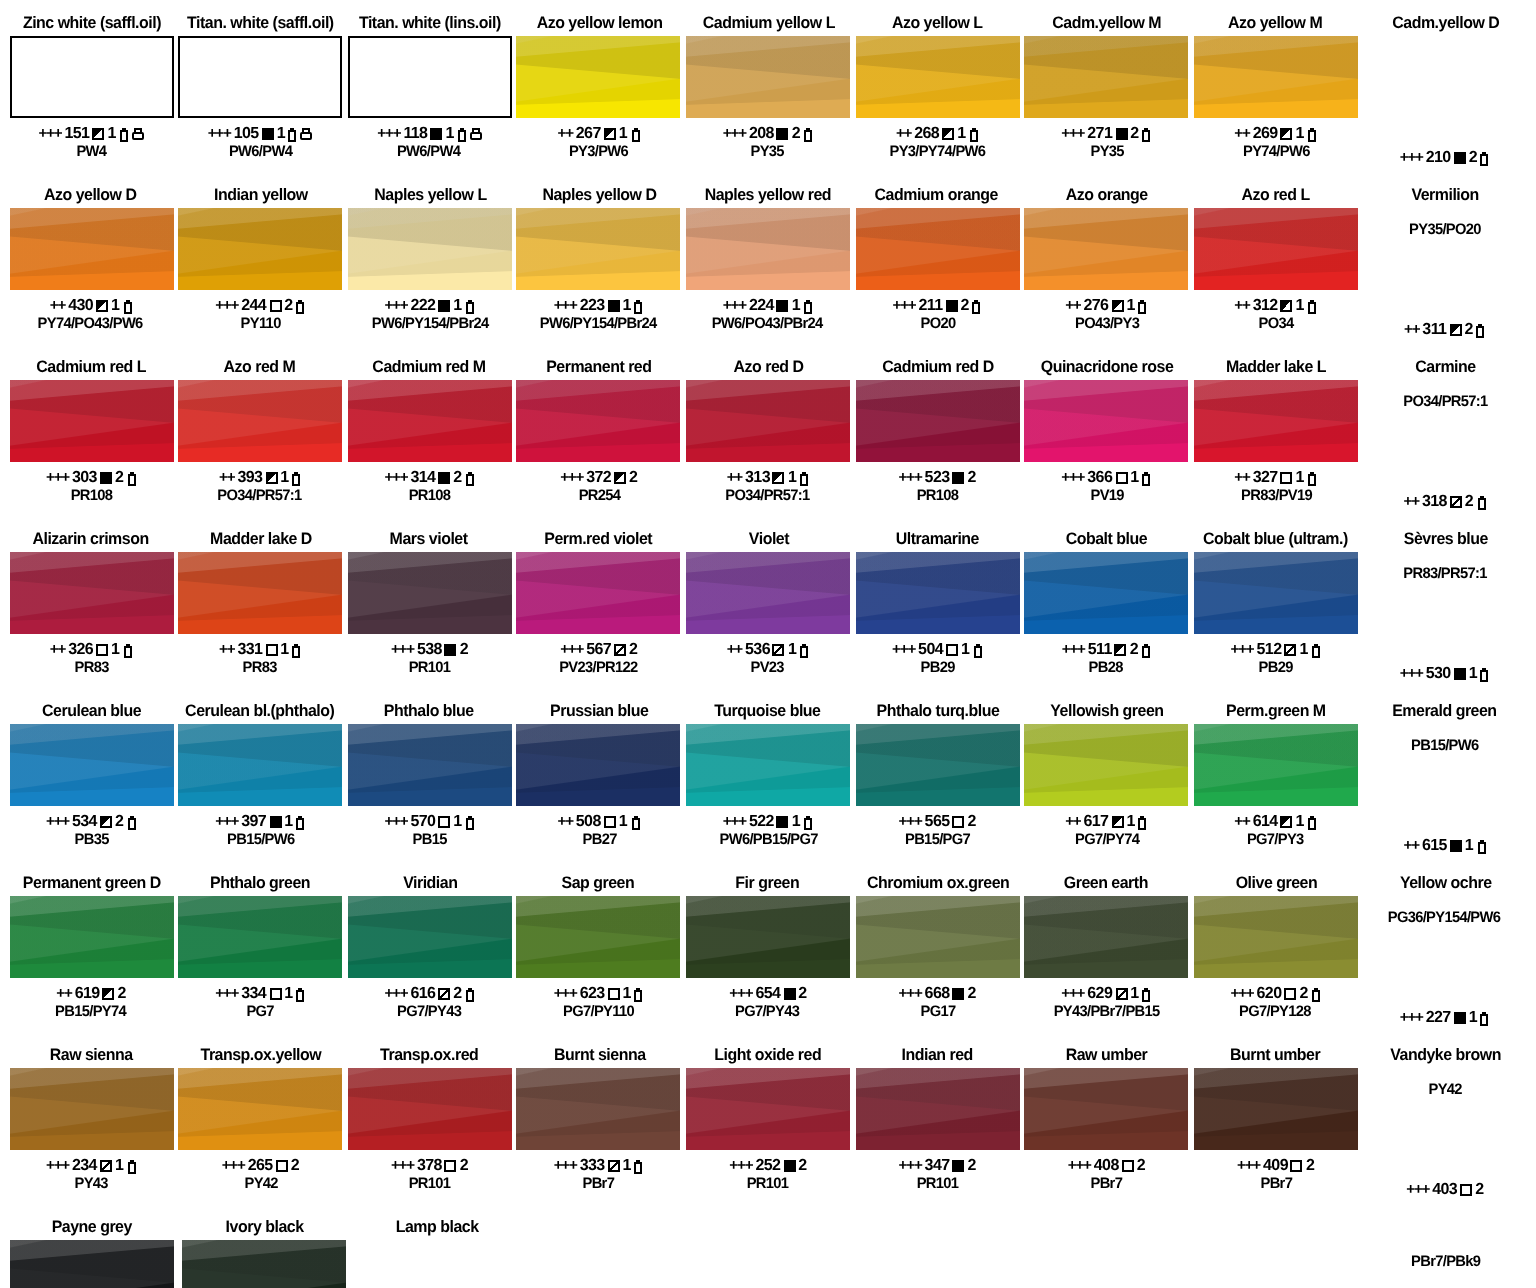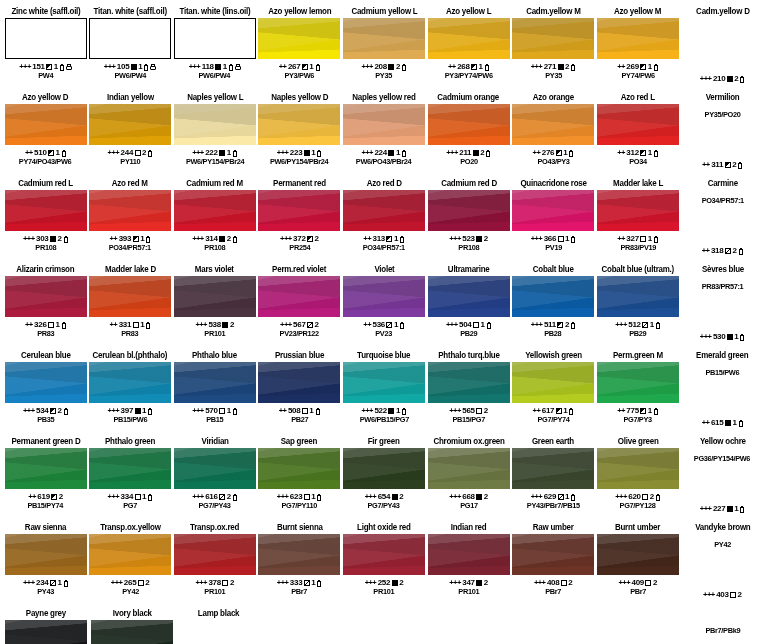--- a/index.html
+++ b/index.html
@@ -249,21 +249,21 @@
       </div>
     </div>
     <div class="row">
       <div class="cell">
         <div class="cname">Azo yellow D</div>
         <div class="swatch" style="background: rgb(240, 125, 25);">
           <div class="tex" style="background: linear-gradient(172deg, rgba(255, 255, 255, 0.08) 58%, rgba(255, 255, 255, 0.08) 62%, rgba(0, 0, 0, 0) 63%, rgba(0, 0, 0, 0) 100%), linear-gradient(178deg, rgba(0, 0, 0, 0.08) 74%, rgba(0, 0, 0, 0.08) 78%, rgba(0, 0, 0, 0) 79%, rgba(0, 0, 0, 0) 100%), linear-gradient(168deg, rgba(255, 255, 255, 0.1) 0px, rgba(255, 255, 255, 0.1) 6%, rgba(0, 0, 0, 0) 7%, rgba(0, 0, 0, 0) 100%), linear-gradient(175deg, rgba(255, 255, 255, 0.14) 18%, rgba(255, 255, 255, 0.14) 21%, rgba(0, 0, 0, 0) 22%, rgba(0, 0, 0, 0) 100%), linear-gradient(185deg, rgba(0, 0, 0, 0.1) 40%, rgba(0, 0, 0, 0.1) 44%, rgba(0, 0, 0, 0) 45%, rgba(0, 0, 0, 0) 100%);"></div>
         </div>
         <div class="meta">
           <span class="plus">++</span>
-          <span class="num">510</span>
+          <span class="num">430</span>
           <span class="sq half"></span>
           <span class="opq">1</span>
           <span class="tube"></span>
         </div>
         <div class="pig">PY74/PO43/PW6</div>
       </div>
       <div class="cell">
         <div class="cname">Indian yellow</div>
         <div class="swatch" style="background: rgb(223, 160, 5);">
           <div class="tex" style="background: linear-gradient(168deg, rgba(255, 255, 255, 0.1) 0px, rgba(255, 255, 255, 0.1) 6%, rgba(0, 0, 0, 0) 7%, rgba(0, 0, 0, 0) 100%), linear-gradient(175deg, rgba(255, 255, 255, 0.14) 18%, rgba(255, 255, 255, 0.14) 21%, rgba(0, 0, 0, 0) 22%, rgba(0, 0, 0, 0) 100%), linear-gradient(185deg, rgba(0, 0, 0, 0.1) 40%, rgba(0, 0, 0, 0.1) 44%, rgba(0, 0, 0, 0) 45%, rgba(0, 0, 0, 0) 100%), linear-gradient(172deg, rgba(255, 255, 255, 0.08) 58%, rgba(255, 255, 255, 0.08) 62%, rgba(0, 0, 0, 0) 63%, rgba(0, 0, 0, 0) 100%), linear-gradient(178deg, rgba(0, 0, 0, 0.08) 74%, rgba(0, 0, 0, 0.08) 78%, rgba(0, 0, 0, 0) 79%, rgba(0, 0, 0, 0) 100%);"></div>
@@ -726,21 +726,21 @@
         </div>
         <div class="pig">PG7/PY74</div>
       </div>
       <div class="cell">
         <div class="cname">Perm.green M</div>
         <div class="swatch" style="background: rgb(32, 169, 76);">
           <div class="tex" style="background: linear-gradient(175deg, rgba(255, 255, 255, 0.14) 18%, rgba(255, 255, 255, 0.14) 21%, rgba(0, 0, 0, 0) 22%, rgba(0, 0, 0, 0) 100%), linear-gradient(185deg, rgba(0, 0, 0, 0.1) 40%, rgba(0, 0, 0, 0.1) 44%, rgba(0, 0, 0, 0) 45%, rgba(0, 0, 0, 0) 100%), linear-gradient(172deg, rgba(255, 255, 255, 0.08) 58%, rgba(255, 255, 255, 0.08) 62%, rgba(0, 0, 0, 0) 63%, rgba(0, 0, 0, 0) 100%), linear-gradient(178deg, rgba(0, 0, 0, 0.08) 74%, rgba(0, 0, 0, 0.08) 78%, rgba(0, 0, 0, 0) 79%, rgba(0, 0, 0, 0) 100%), linear-gradient(168deg, rgba(255, 255, 255, 0.1) 0px, rgba(255, 255, 255, 0.1) 6%, rgba(0, 0, 0, 0) 7%, rgba(0, 0, 0, 0) 100%);"></div>
         </div>
         <div class="meta">
           <span class="plus">++</span>
-          <span class="num">775</span>
+          <span class="num">614</span>
           <span class="sq half"></span>
           <span class="opq">1</span>
           <span class="tube"></span>
         </div>
         <div class="pig">PG7/PY3</div>
       </div>
       <div class="cell">
         <div class="cname">Emerald green</div>
         <div class="swatch" style="background: rgb(7, 154, 103);">
           <div class="tex" style="background: linear-gradient(172deg, rgba(255, 255, 255, 0.08) 58%, rgba(255, 255, 255, 0.08) 62%, rgba(0, 0, 0, 0) 63%, rgba(0, 0, 0, 0) 100%), linear-gradient(178deg, rgba(0, 0, 0, 0.08) 74%, rgba(0, 0, 0, 0.08) 78%, rgba(0, 0, 0, 0) 79%, rgba(0, 0, 0, 0) 100%), linear-gradient(168deg, rgba(255, 255, 255, 0.1) 0px, rgba(255, 255, 255, 0.1) 6%, rgba(0, 0, 0, 0) 7%, rgba(0, 0, 0, 0) 100%), linear-gradient(175deg, rgba(255, 255, 255, 0.14) 18%, rgba(255, 255, 255, 0.14) 21%, rgba(0, 0, 0, 0) 22%, rgba(0, 0, 0, 0) 100%), linear-gradient(185deg, rgba(0, 0, 0, 0.1) 40%, rgba(0, 0, 0, 0.1) 44%, rgba(0, 0, 0, 0) 45%, rgba(0, 0, 0, 0) 100%);"></div>

